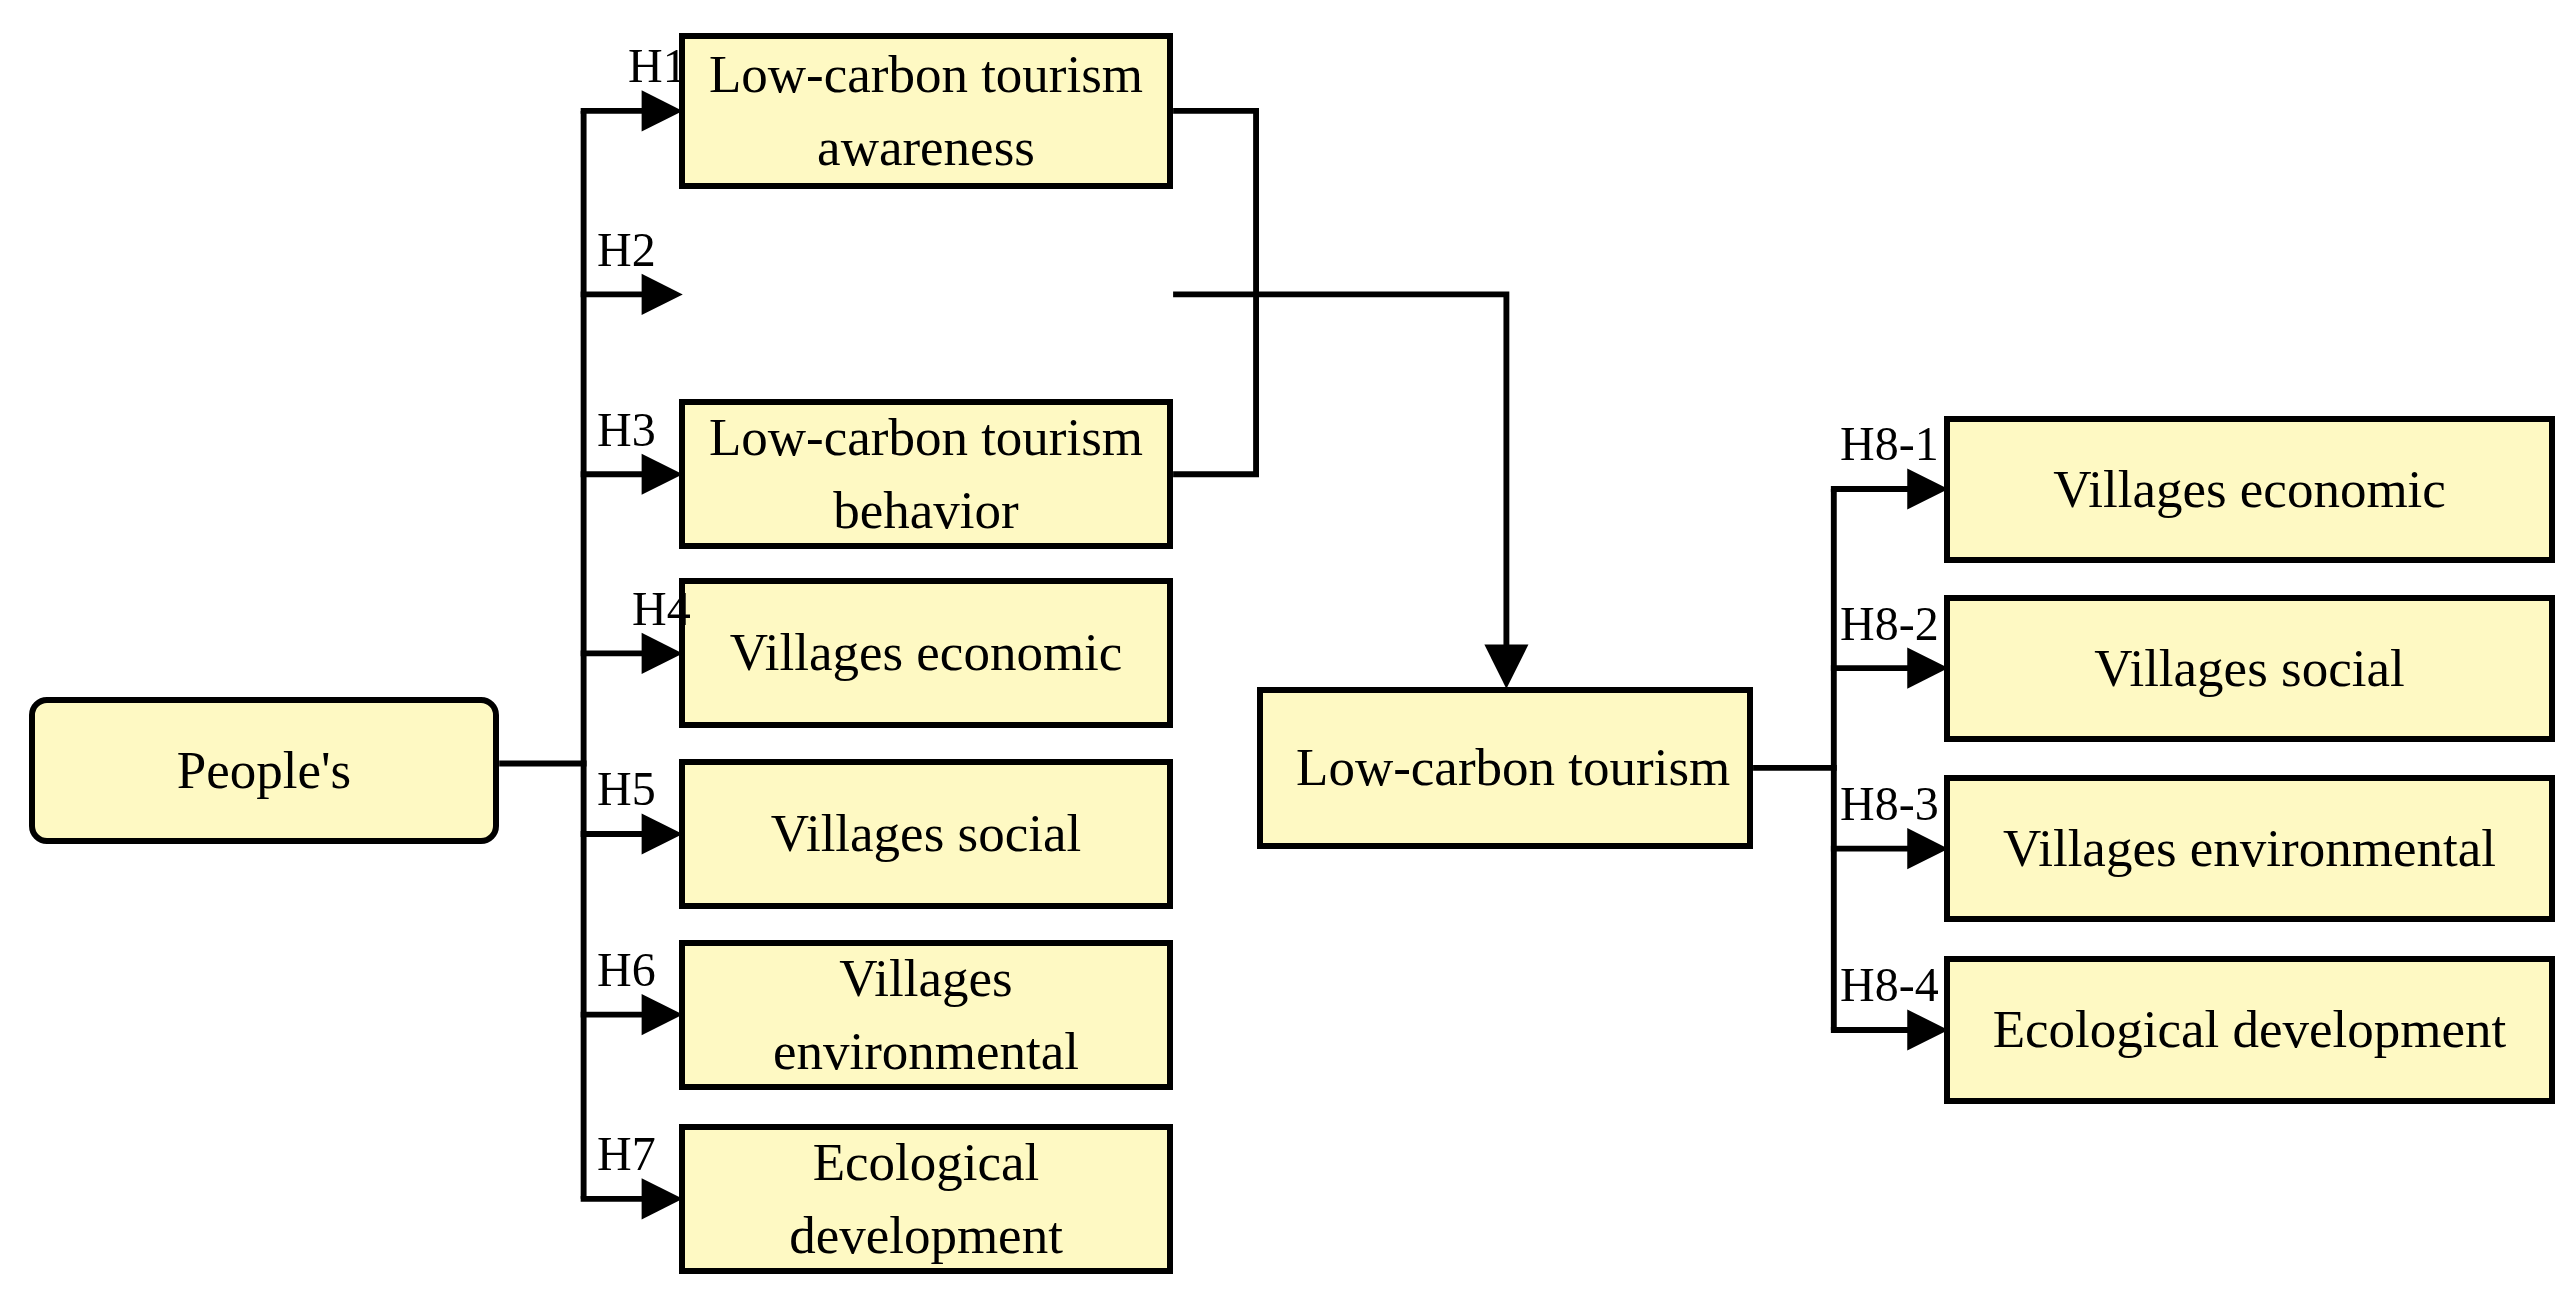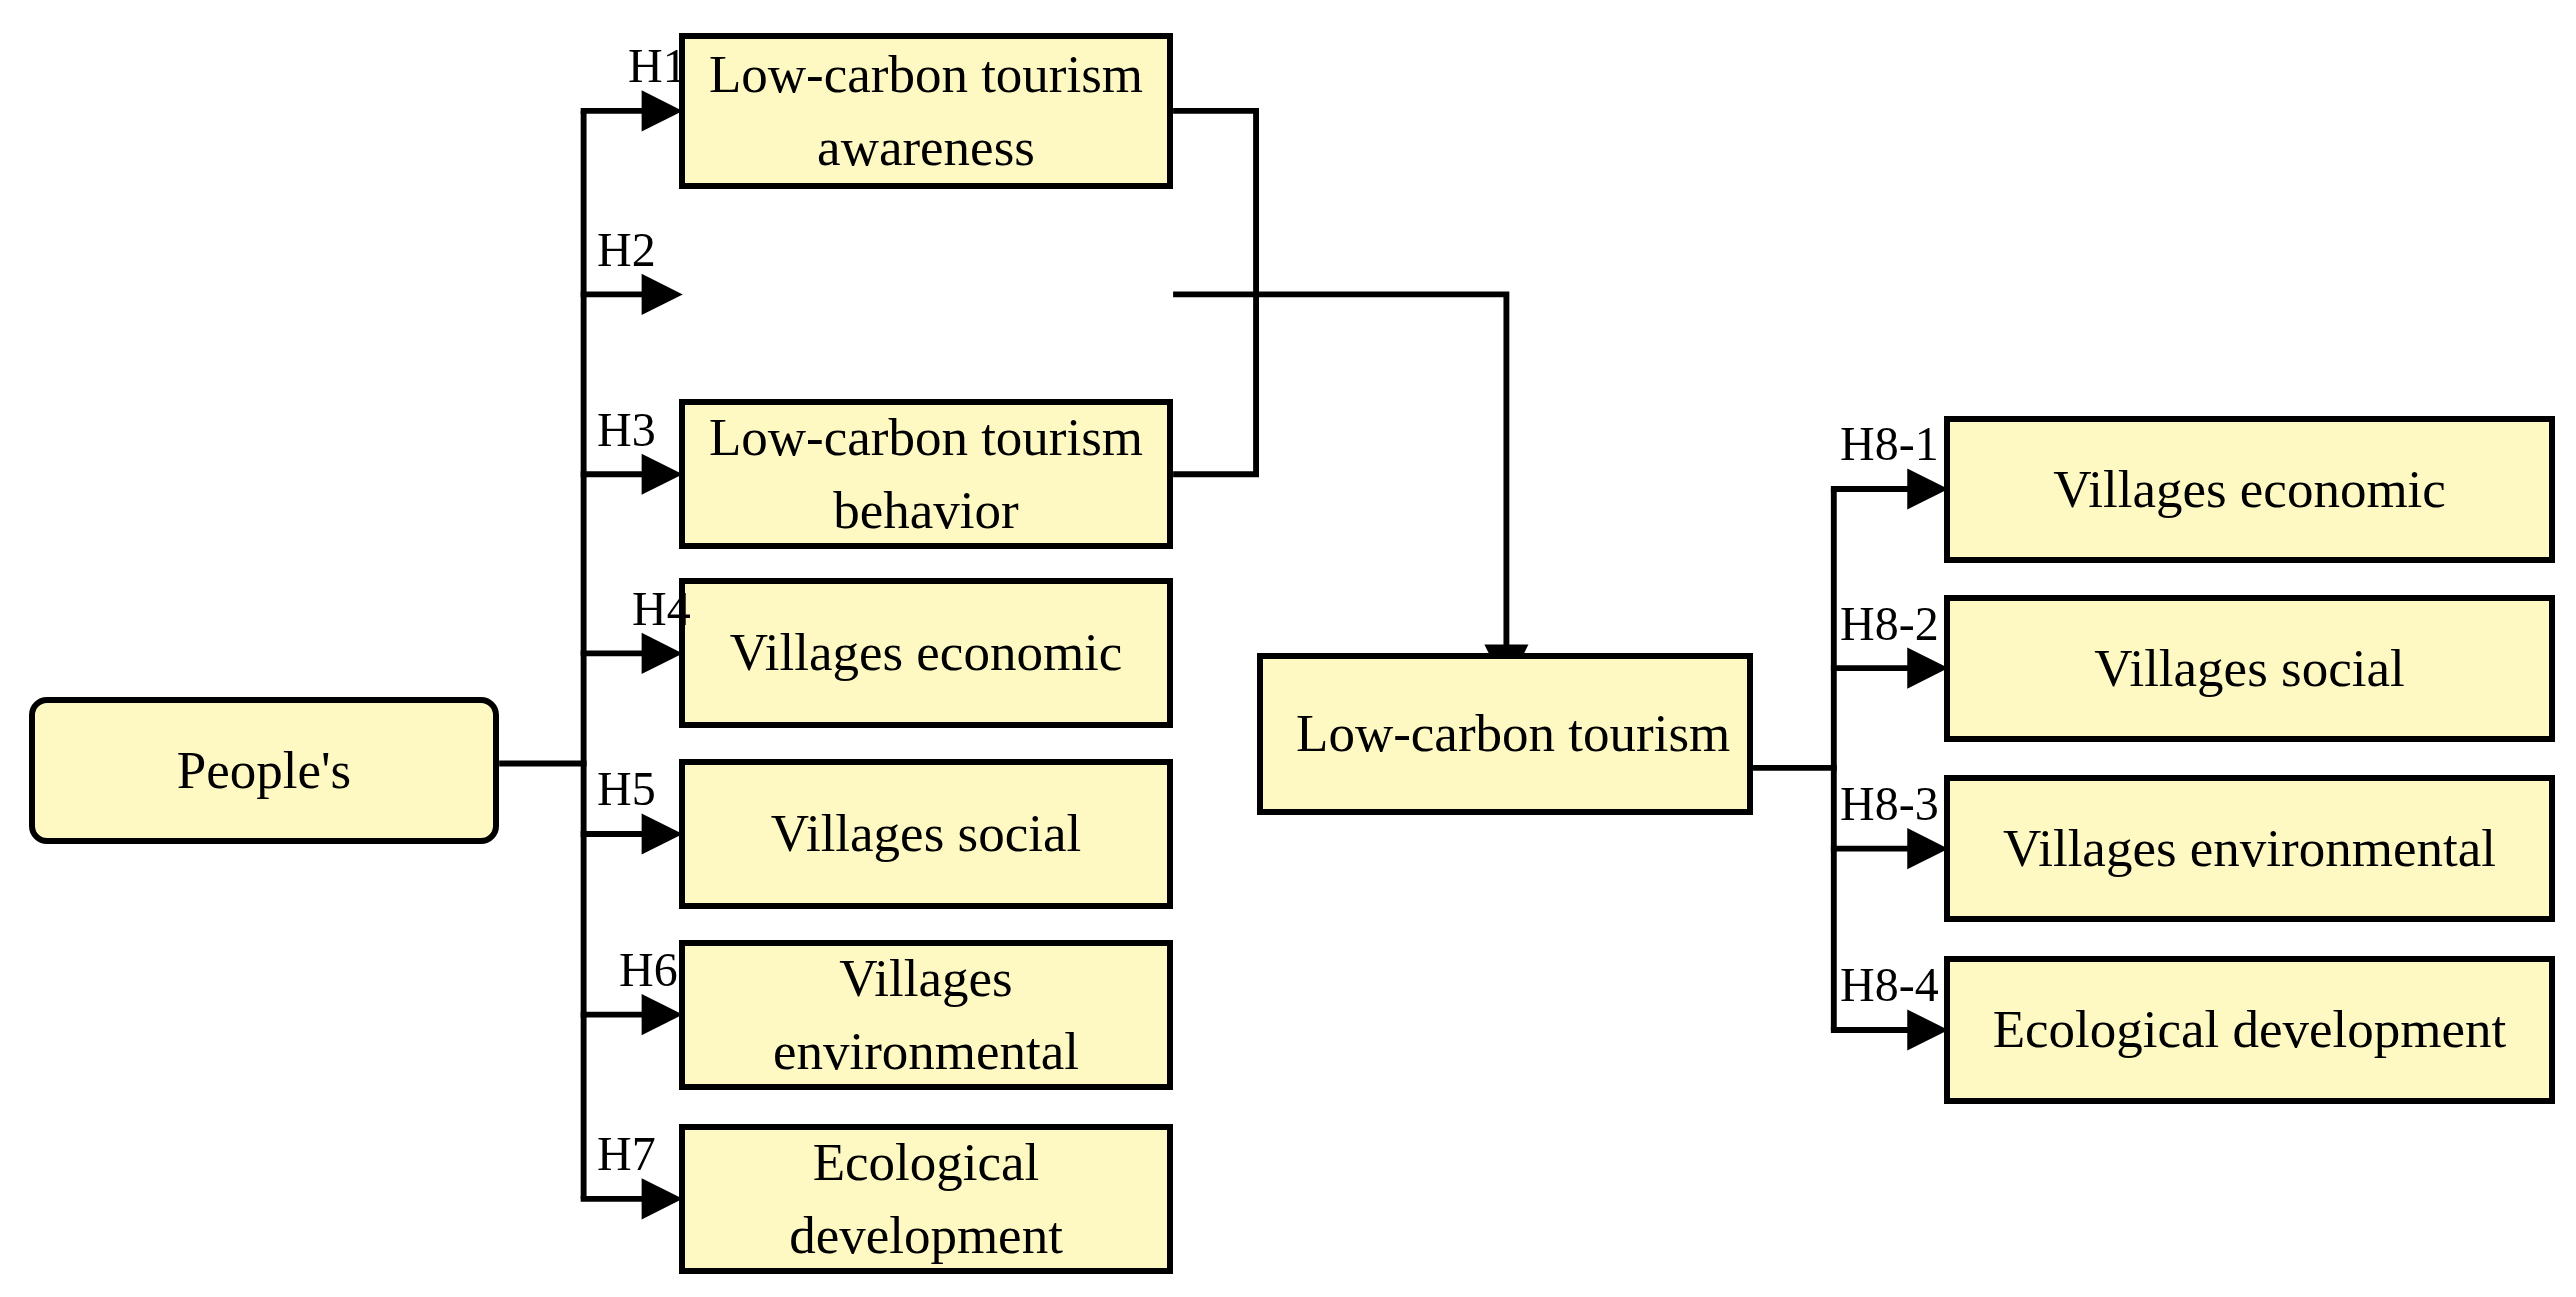--- a/index.html
+++ b/index.html
@@ -99,33 +99,33 @@
 
   <div class="node" style="left:29px; top:697px; width:470px; height:147px;border-radius:18px;">People's</div>
 
   <div class="node" style="left:679px; top:33px; width:494px; height:156px;">Low-carbon tourism awareness</div>
   <div class="node" style="left:679px; top:399px; width:494px; height:150px;">Low-carbon tourism behavior</div>
   <div class="node" style="left:679px; top:578px; width:494px; height:150px;">Villages economic</div>
   <div class="node" style="left:679px; top:759px; width:494px; height:150px;">Villages social</div>
   <div class="node" style="left:679px; top:940px; width:494px; height:150px;">Villages environmental</div>
   <div class="node" style="left:679px; top:1124px; width:494px; height:150px;">Ecological development</div>
 
-  <div class="node" style="left:1257px; top:653px; width:496px; height:162px;padding-left:28px;">Low-carbon tourism</div>
+  <div class="node" style="left:1257px; top:687px; width:496px; height:162px;padding-left:28px;">Low-carbon tourism</div>
 
   <div class="node" style="left:1944px; top:416px; width:611px; height:147px;">Villages economic</div>
   <div class="node" style="left:1944px; top:595px; width:611px; height:147px;">Villages social</div>
   <div class="node" style="left:1944px; top:775px; width:611px; height:147px;">Villages environmental</div>
   <div class="node" style="left:1944px; top:956px; width:611px; height:148px;">Ecological development</div>
 
   <div class="hlabel" style="left:597px; top:40px;margin-left:31px;">H1</div>
   <div class="hlabel" style="left:597px; top:224px;">H2</div>
   <div class="hlabel" style="left:597px; top:404px;">H3</div>
   <div class="hlabel" style="left:632px; top:583px;">H4</div>
   <div class="hlabel" style="left:597px; top:763px;">H5</div>
-  <div class="hlabel" style="left:597px; top:944px;margin-left:22px;">H6</div>
+  <div class="hlabel" style="left:597px; top:944px;">H6</div>
   <div class="hlabel" style="left:597px; top:1128px;">H7</div>
 
   <div class="hlabel" style="left:1840px; top:418px;">H8-1</div>
   <div class="hlabel" style="left:1840px; top:598px;text-align:right;">H8-2</div>
   <div class="hlabel" style="left:1840px; top:778px;">H8-3</div>
   <div class="hlabel" style="left:1840px; top:959px;">H8-4</div>
 
 </div>
 
 

